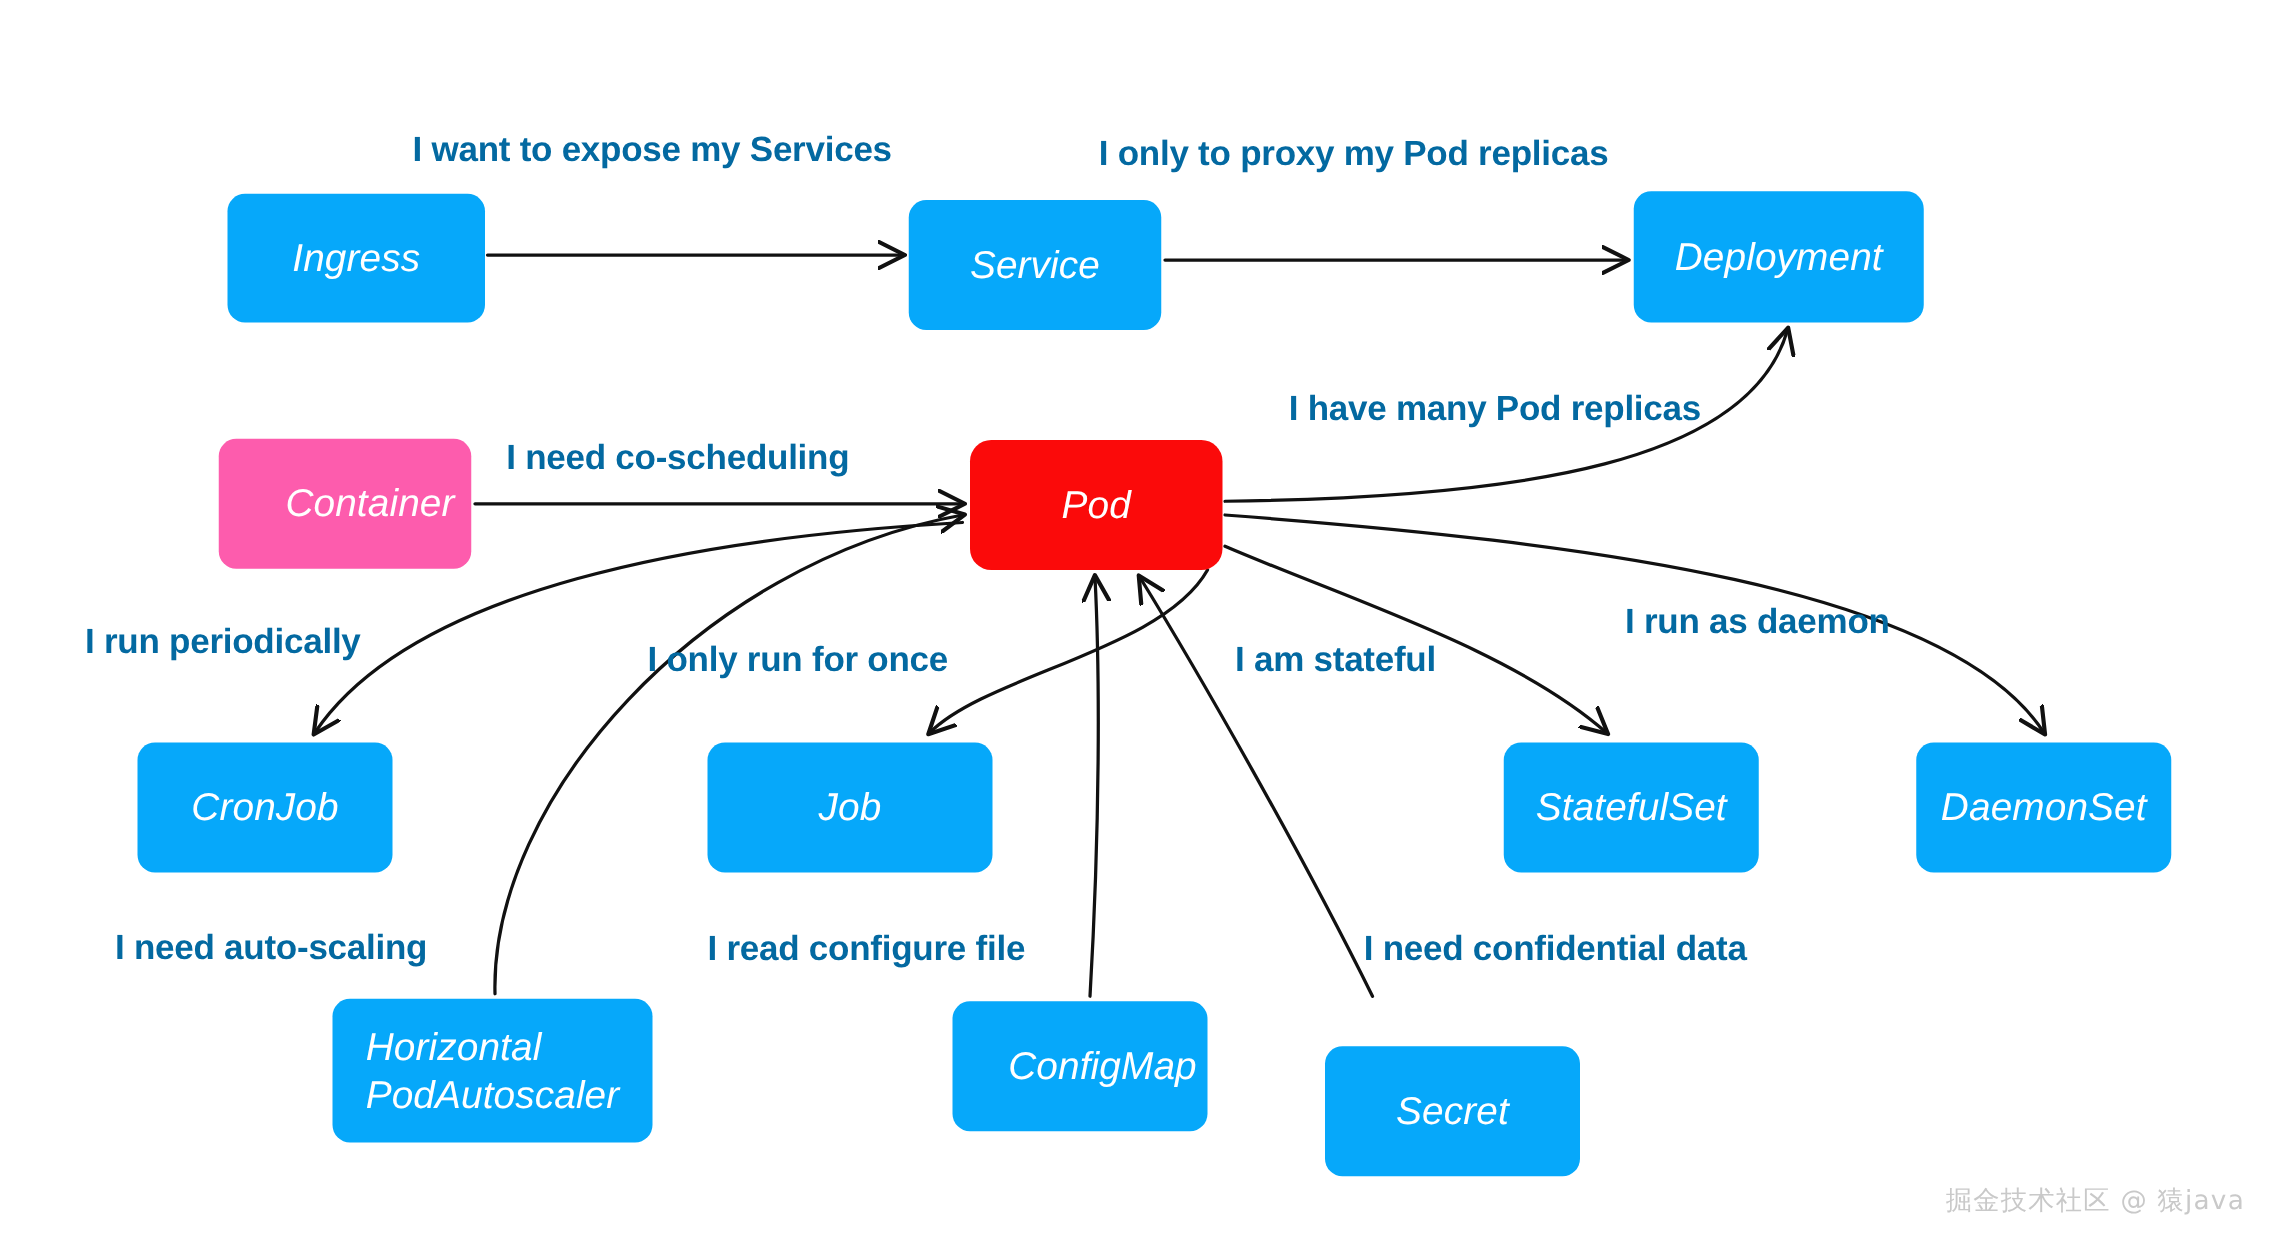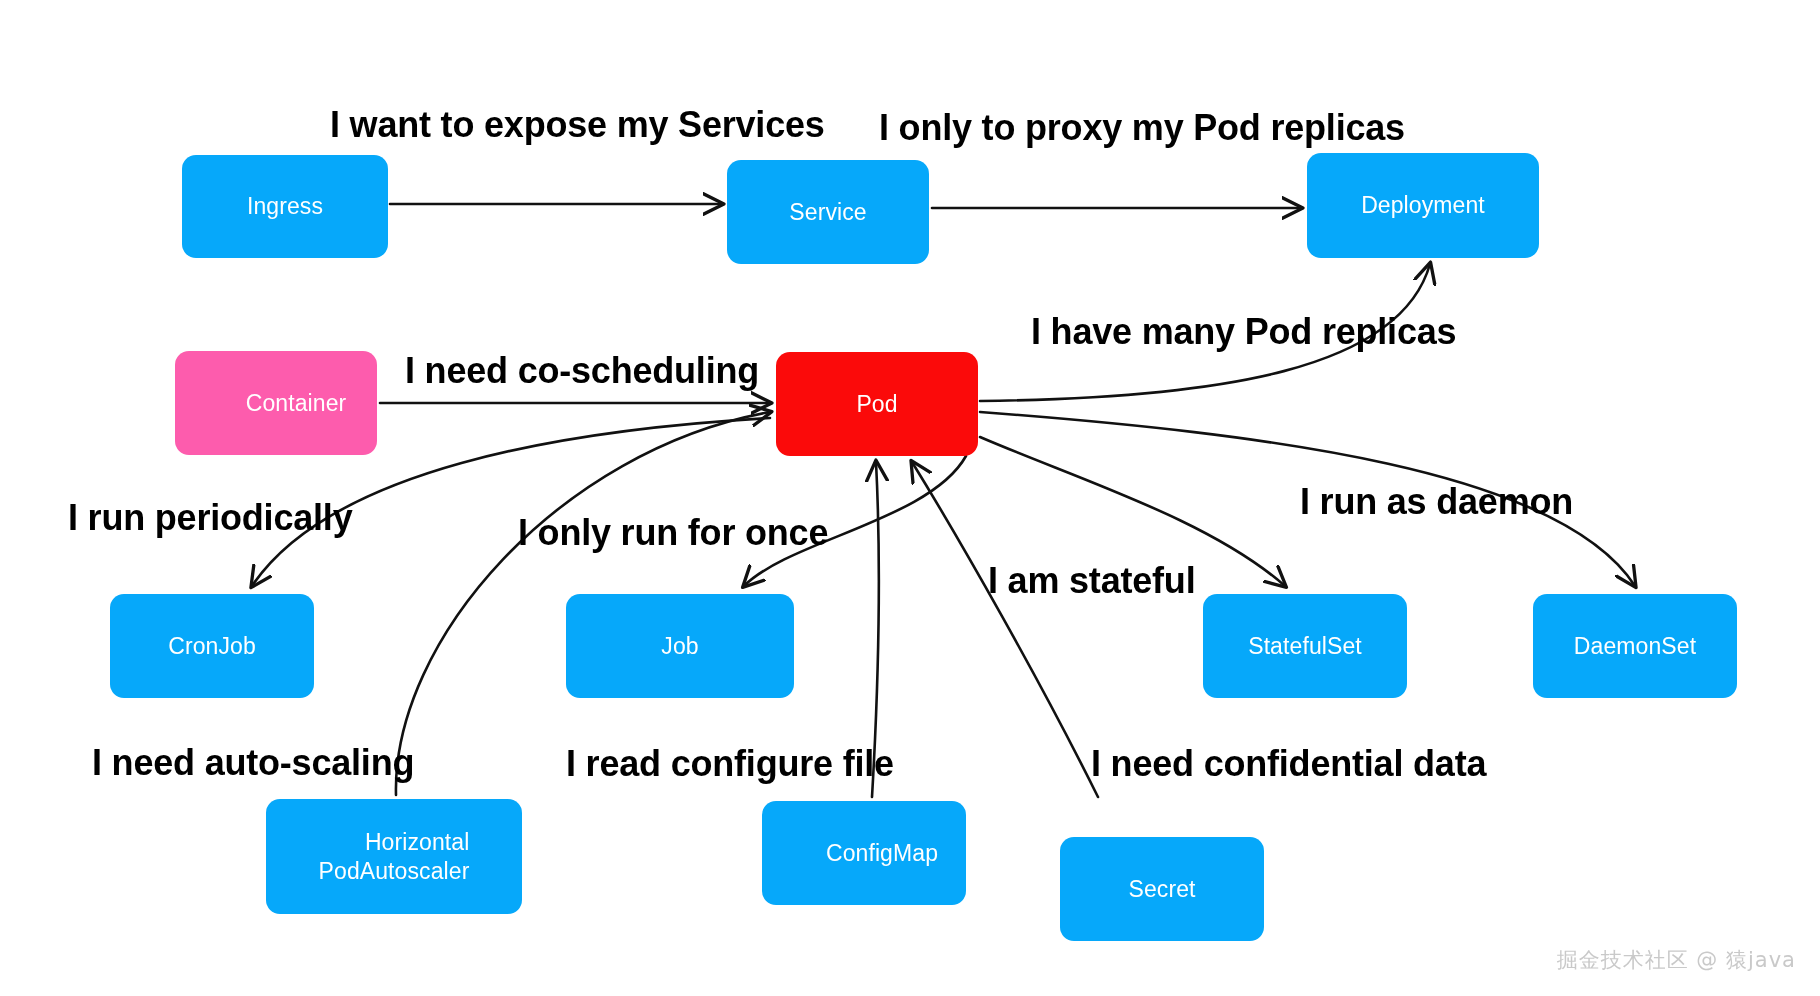--- a/index.html
+++ b/index.html
@@ -23,41 +23,42 @@
     top: 0;
     width: 1820px;
     height: 996px;
   }
   .node {
     position: absolute;
     border-radius: 14px;
     display: flex;
     align-items: center;
     justify-content: center;
-    text-align: right;
+    text-align: left;
     color: #ffffff;
     font-family: "Liberation Sans", sans-serif;
     font-weight: 400;
-    font-size: 23px;
+    font-size: 31px;
     line-height: 1.22;
     letter-spacing: 0.1px;
     box-sizing: border-box;
     z-index: 3;
     white-space: pre-line;
+    font-style: italic;
   }
   .node.blue { background: #06a8fa; }
-  .node.red  { background: #fb0a0a; }
+  .node.red  { background: #fb0a0a; border-radius: 17px; }
   .node.pink { background: #fd5cad; padding-left: 40px; }
 
   .edge-label {
     position: absolute;
     font-family: "Liberation Sans", sans-serif;
     font-weight: bold;
-    font-size: 36px;
-    color: #000000;
+    font-size: 28px;
+    color: #0369a1;
     white-space: nowrap;
     z-index: 4;
     letter-spacing: -0.2px;
   }
   #watermark {
     position: absolute;
     right: 24px;
     bottom: 22px;
     font-family: "DejaVu Sans", sans-serif;
     font-size: 21px;
@@ -108,21 +109,21 @@
       <div class="node blue" style="left: 762px; top: 801px; width: 204px; height: 104px; padding-left: 36px;">ConfigMap</div>
       <div class="node blue" style="left: 1060px; top: 801px; width: 204px; height: 104px; margin-top: 36px;">Secret</div>
     </div>
   <div id="labels-layer">
       <div class="edge-label" style="left: 330px; top: 104px;">I want to expose my Services</div>
       <div class="edge-label" style="left: 879px; top: 107px;">I only to proxy my Pod replicas</div>
       <div class="edge-label" style="left: 1031px; top: 311px;">I have many Pod replicas</div>
       <div class="edge-label" style="left: 405px; top: 350px;">I need co-scheduling</div>
       <div class="edge-label" style="left: 68px; top: 497px;">I run periodically</div>
       <div class="edge-label" style="left: 518px; top: 512px;">I only run for once</div>
-      <div class="edge-label" style="left: 988px; top: 512px; margin-top: 48px;">I am stateful</div>
+      <div class="edge-label" style="left: 988px; top: 512px;">I am stateful</div>
       <div class="edge-label" style="left: 1300px; top: 481px;">I run as daemon</div>
       <div class="edge-label" style="left: 92px; top: 742px;">I need auto-scaling</div>
       <div class="edge-label" style="left: 566px; top: 743px;">I read configure file</div>
       <div class="edge-label" style="left: 1091px; top: 743px;">I need confidential data</div>
     </div>
 
   <div id="watermark">掘金技术社区 @ 猿java</div>
 </div>
 
 </body></html>

